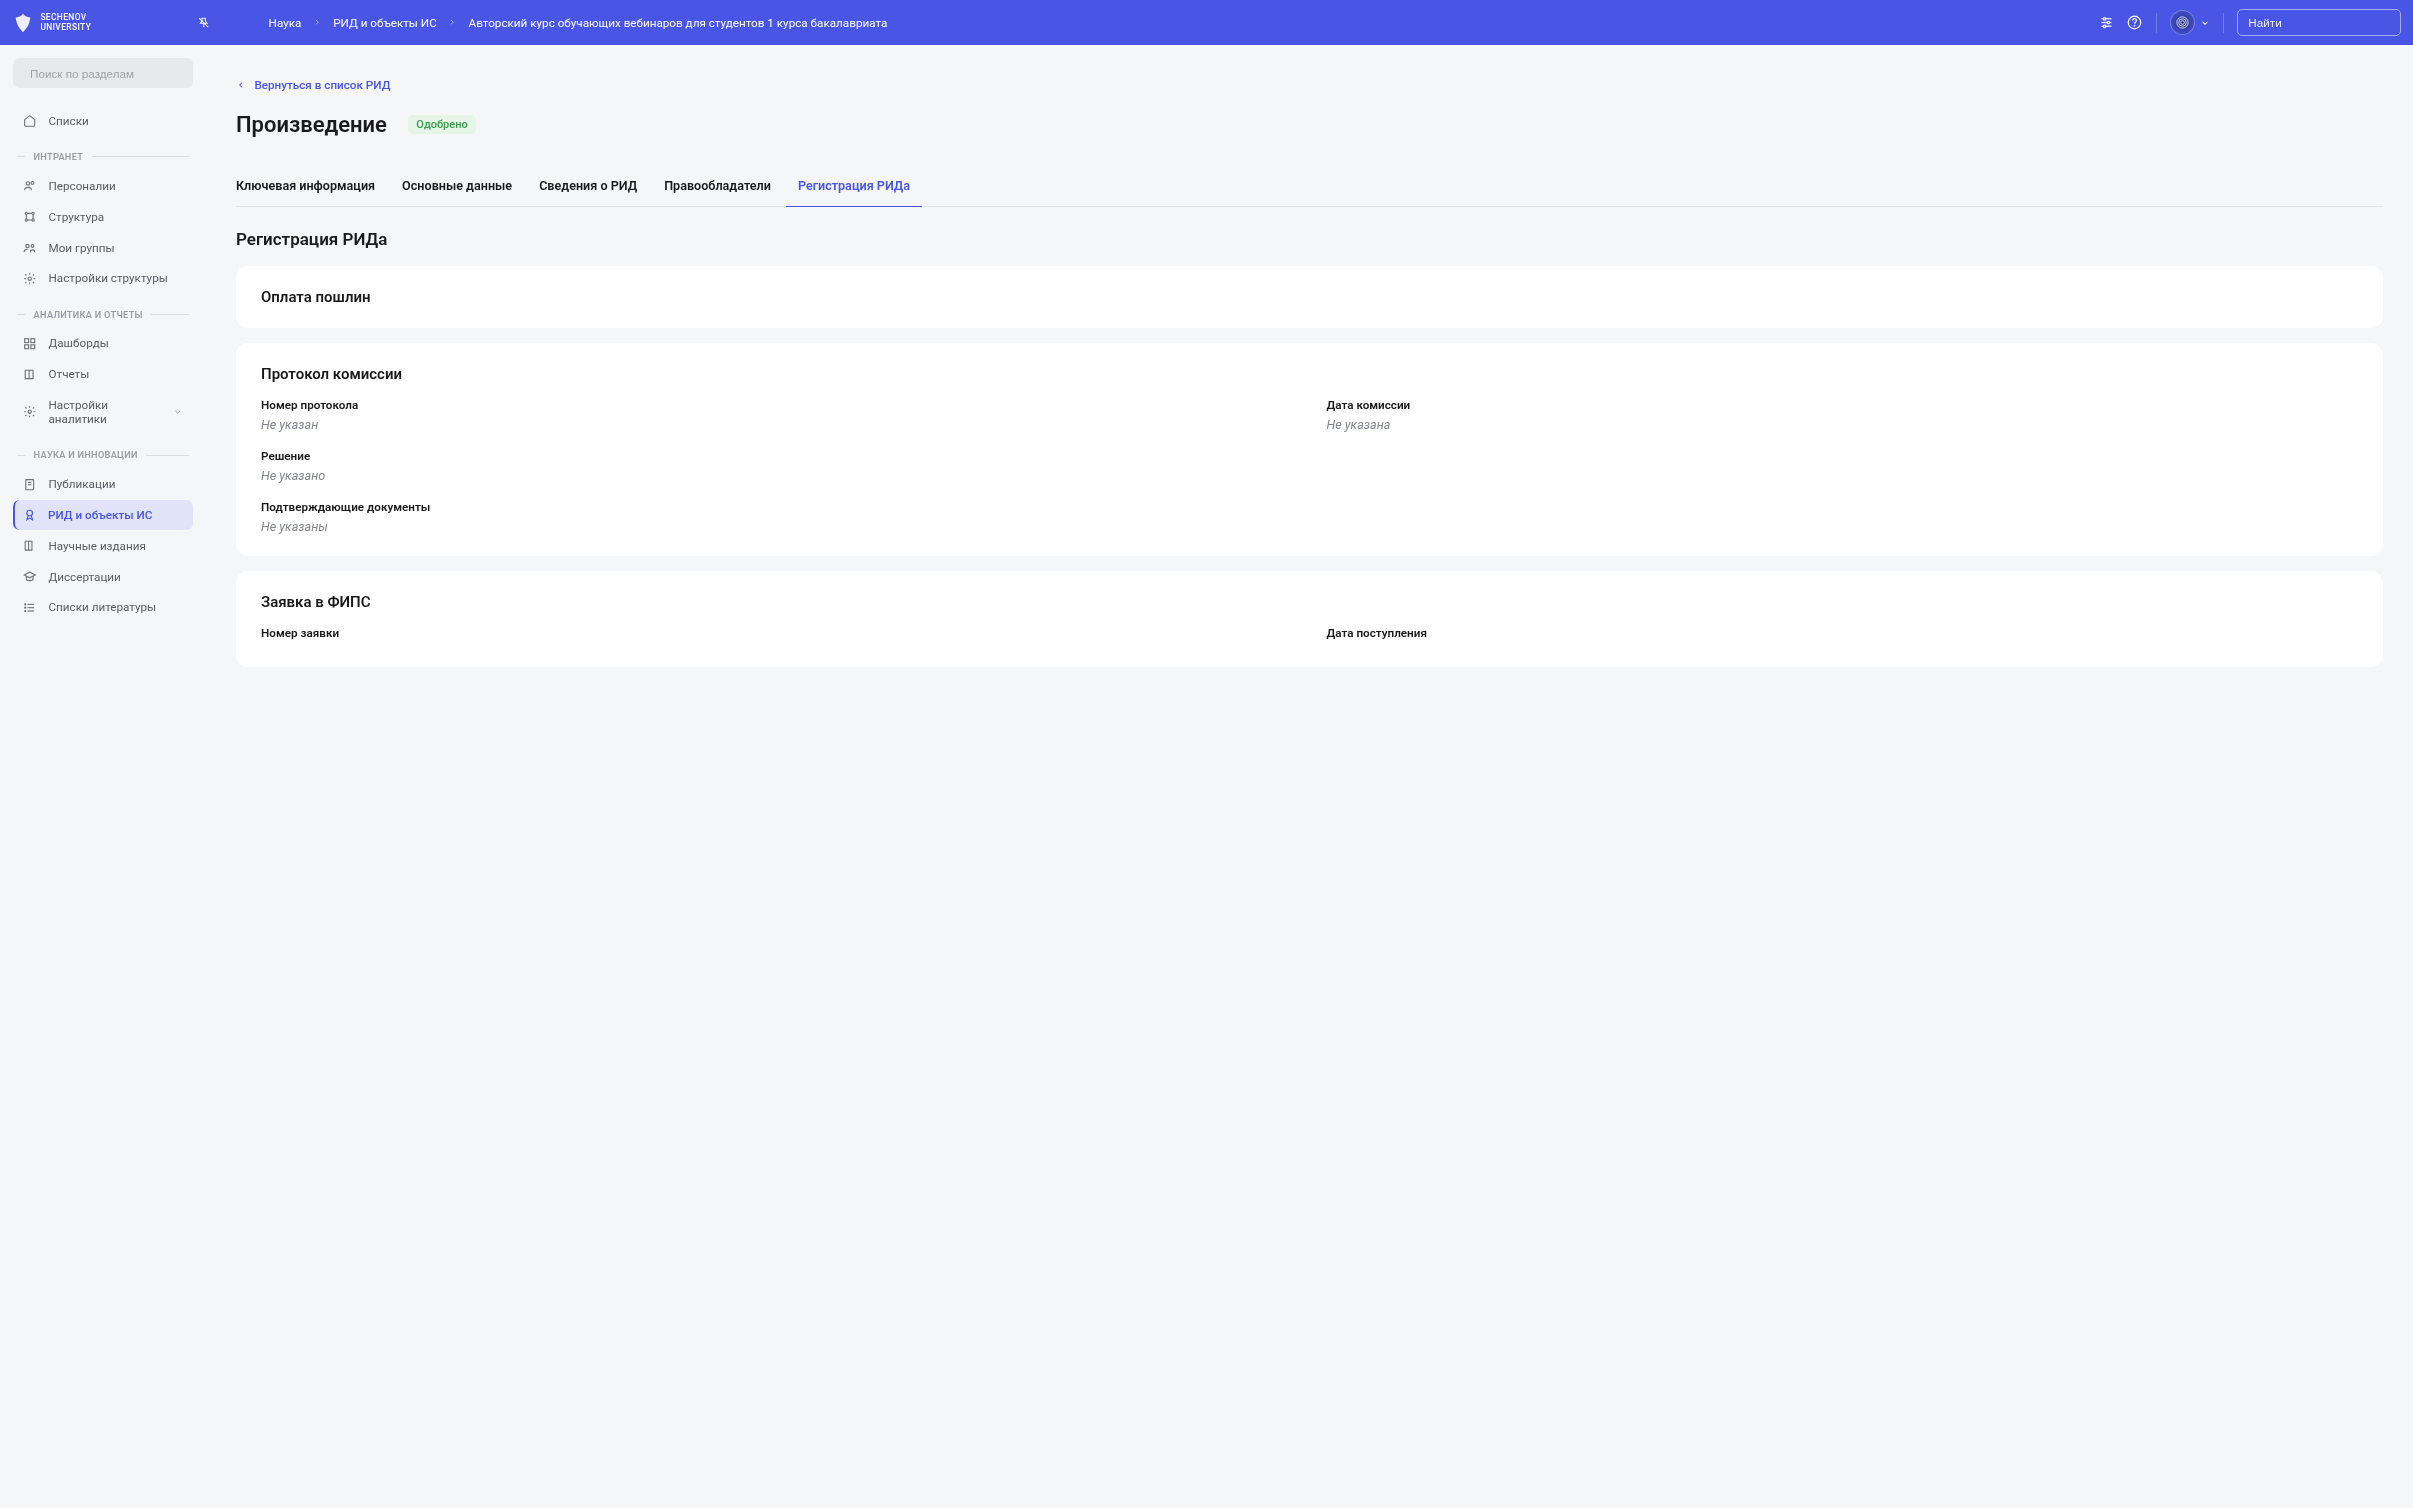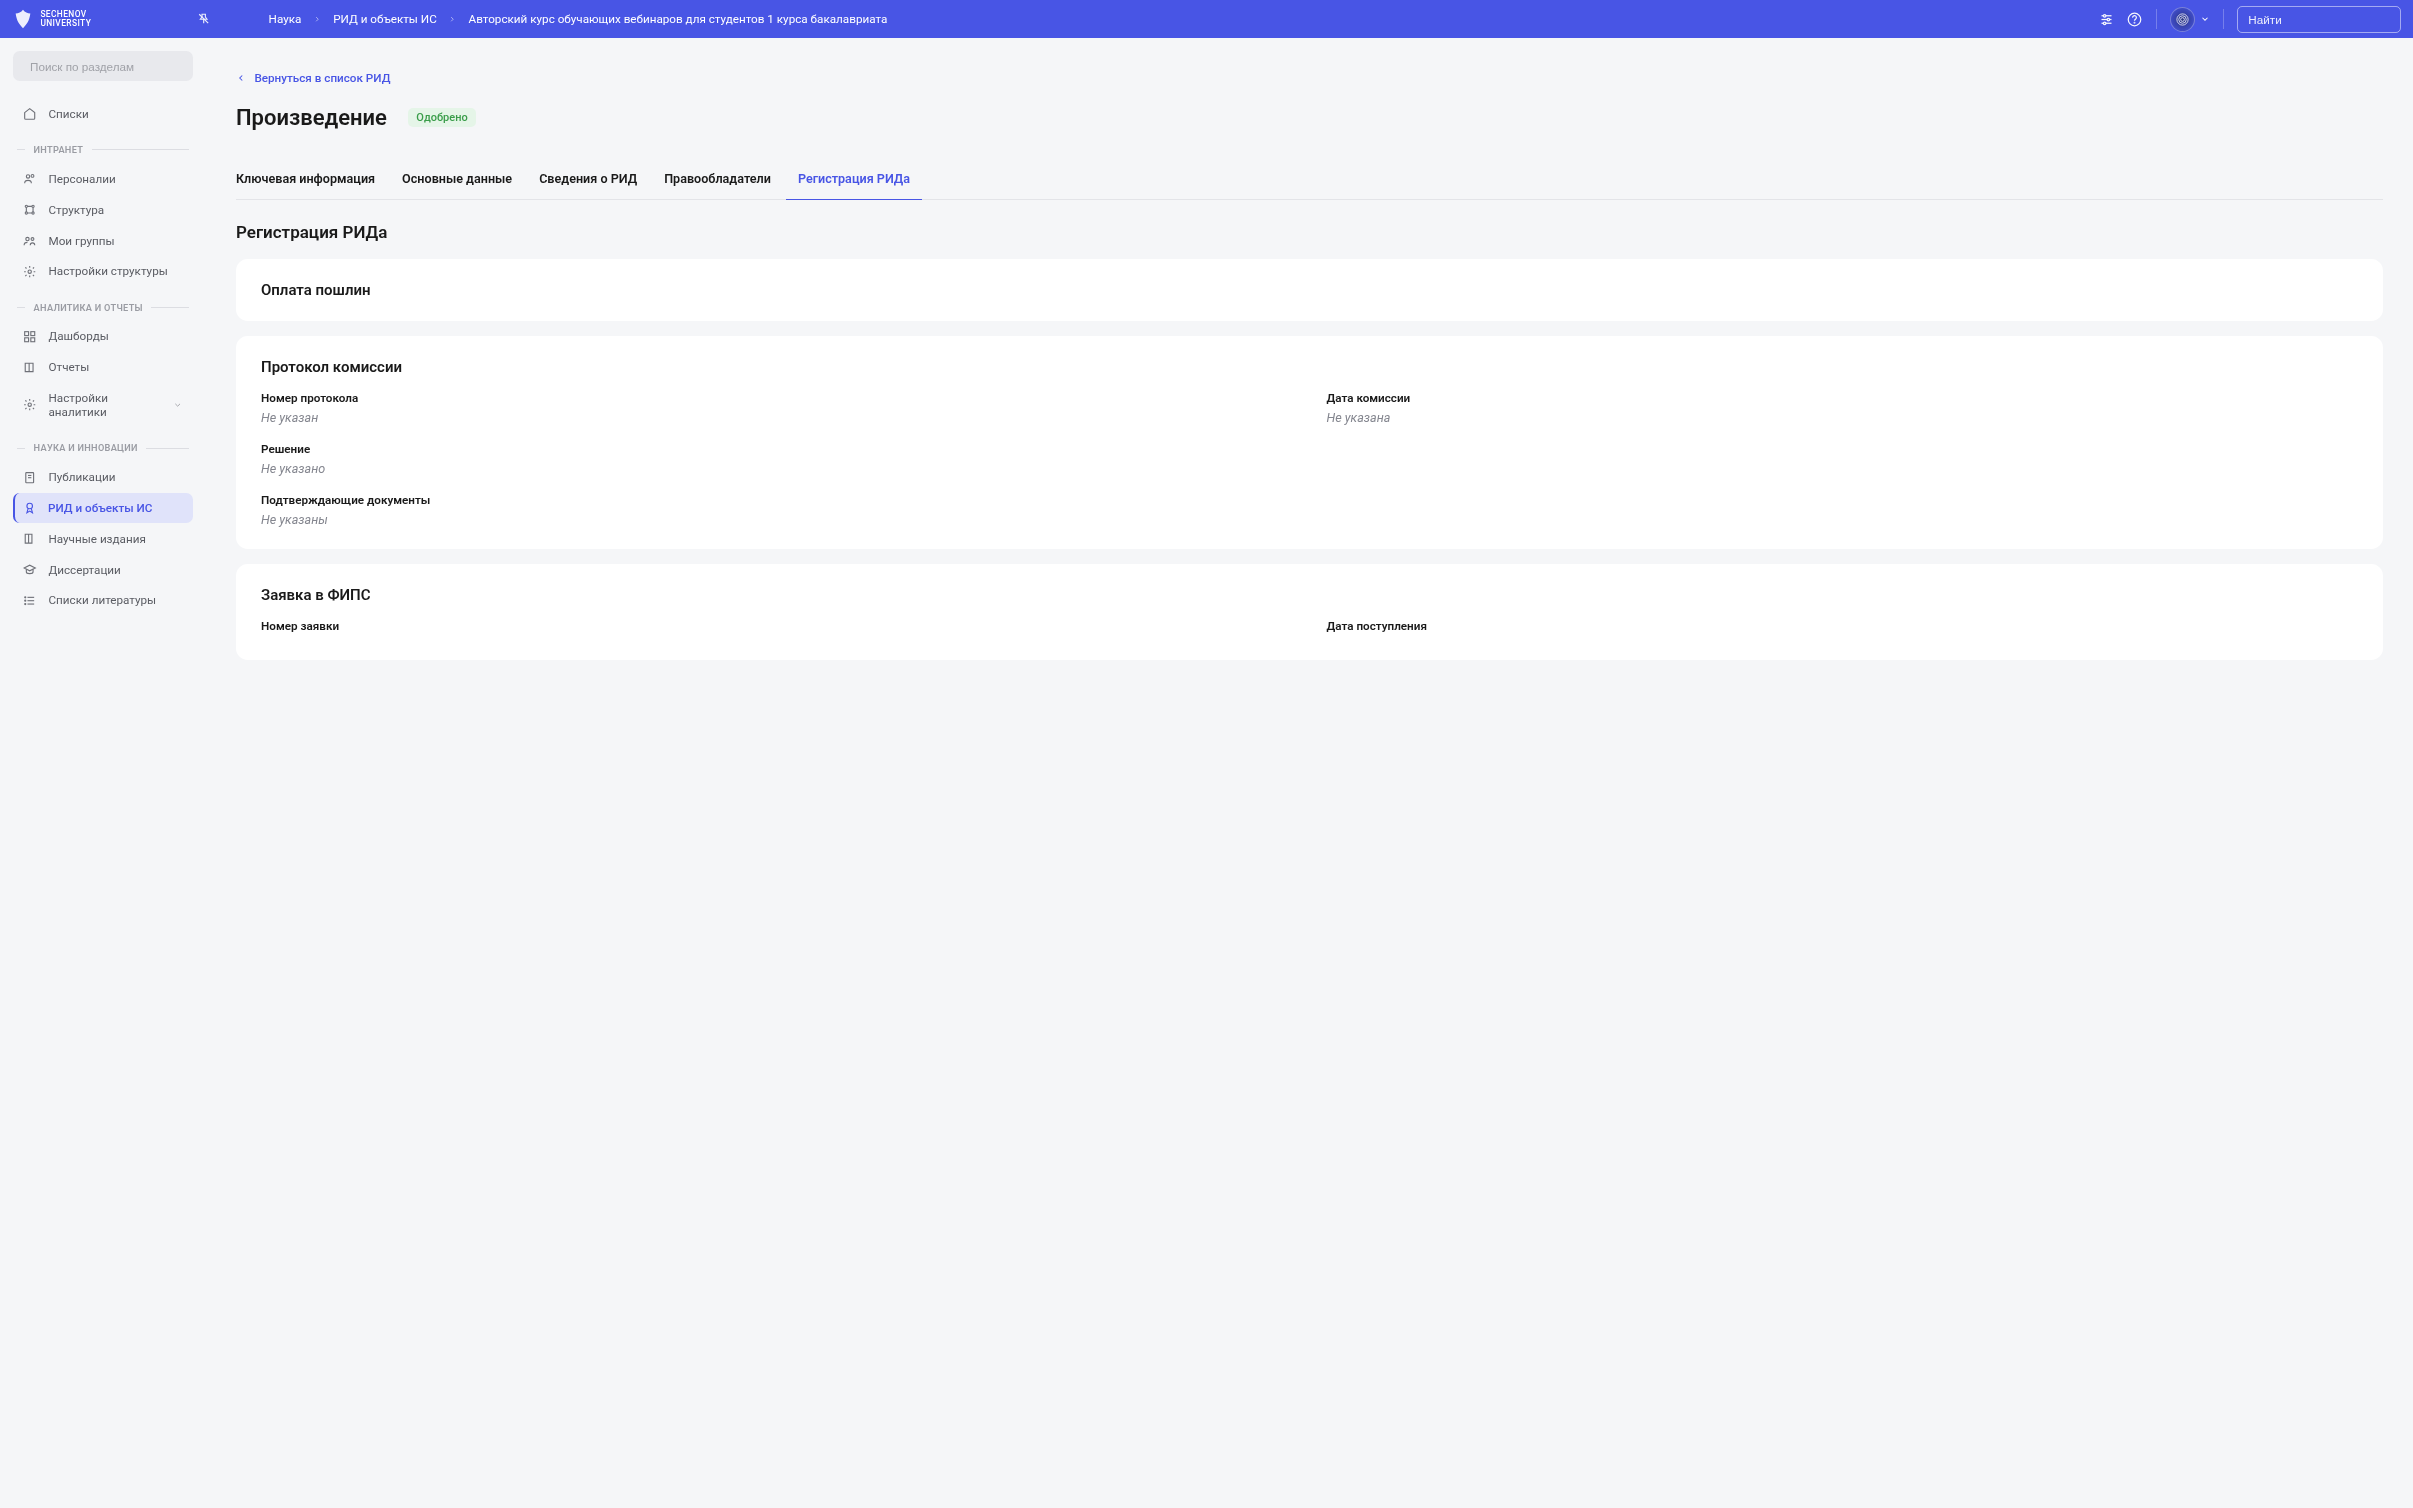--- a/index.html
+++ b/index.html
@@ -1,19 +1,19 @@
 <!DOCTYPE html>
 <html style="font-size:13.4px"><head>
 <meta charset="utf-8">
 <style>
 * { margin: 0; padding: 0; box-sizing: border-box; }
 body { font-family: -apple-system, BlinkMacSystemFont, "Segoe UI", Roboto, sans-serif; background: #f5f6f8; color: #1a1a1a; }
 
 
-.header { background: #4855e5; height: 38px; display: flex; align-items: center; padding: 0 11.7px; color: #fff; gap: 24px; }
+.header { background: #4855e5; height: 45px; display: flex; align-items: center; padding: 0 11.7px; color: #fff; gap: 24px; }
 .logo { display: flex; align-items: center; gap: 6.7px; font-size: 8.4px; line-height: 1.1; text-transform: uppercase; letter-spacing: 0.4px; font-weight: 500; }
 .logo-icon { width: 22px; height: 22px; }
 .pin-wrap { margin-left: 82px; display:flex; align-items:center; }
 .pin-icon { width: 13.4px; height: 13.4px; opacity: 0.9; }
 .breadcrumb { display: flex; align-items: center; gap: 11.7px; font-size: 11.7px; margin-left: 34px; }
 .breadcrumb span { cursor: pointer; }
 .chev { opacity: 0.6; }
 .header-right { margin-left: auto; display: flex; align-items: center; gap: 13.4px; justify-content: flex-end; }
 .header-divider { width: 0.8px; height: 20px; background: rgba(255,255,255,0.25); }
 .header-icon { width: 15px; height: 15px; cursor: pointer; opacity: 0.95; }

